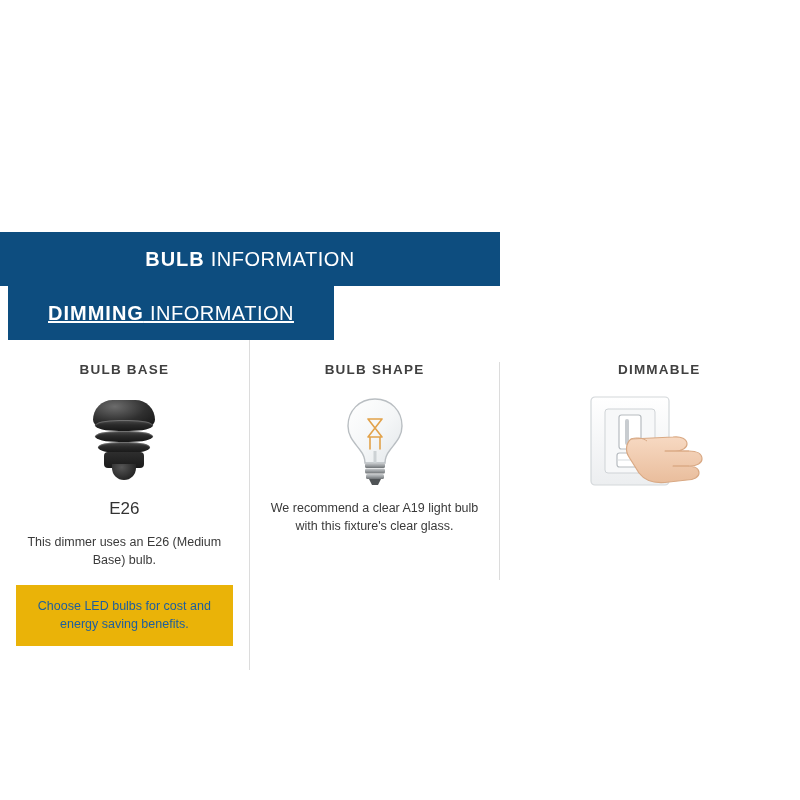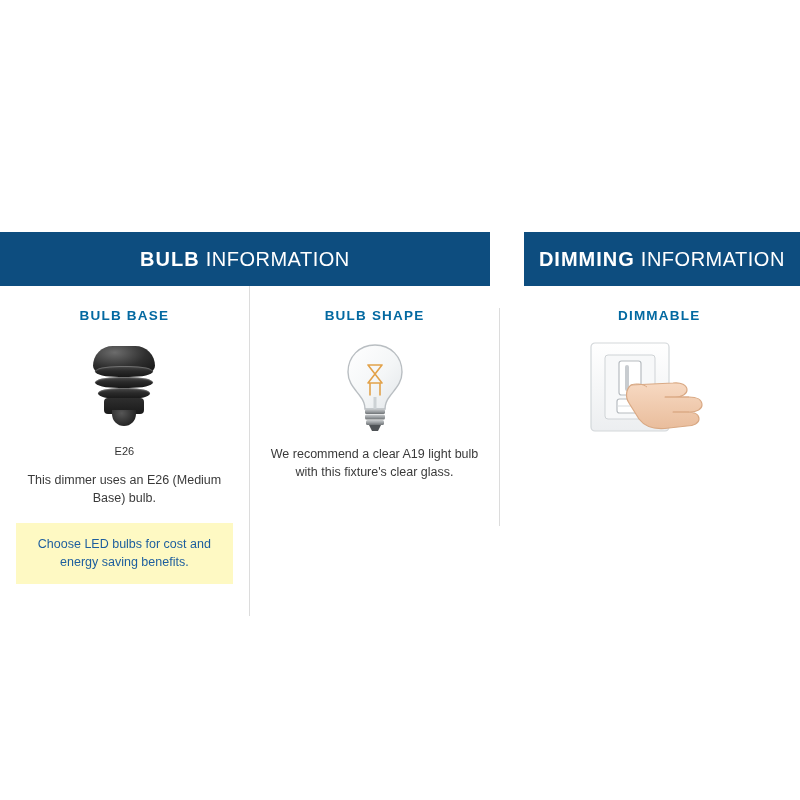--- a/index.html
+++ b/index.html
@@ -20,33 +20,34 @@
     position: absolute;
     left: 0;
     top: 232px;
     width: 800px;
   }
 
   .panels {
     display: flex;
     width: 800px;
     align-items: stretch;
+    flex-direction: column;
   }
 
   .band {
     background: #0d4d7f;
     color: #ffffff;
     height: 54px;
     display: flex;
     align-items: center;
     justify-content: center;
     letter-spacing: 0.5px;
   }
   .band-left { width: 500px; }
-  .band-right { width: 282px; margin-left: 34px; }
+  .band-right { width: 326px; margin-left: 8px; text-decoration: underline; }
 
   .band-title {
     font-size: 20px;
     font-weight: normal;
   }
   .band-title .strong {
     font-weight: bold;
     letter-spacing: 1px;
   }
 
@@ -66,49 +67,49 @@
   .divider-vertical {
     width: 1px;
     background: #dcdcdc;
     margin: 22px 0 90px 0;
   }
 
   .col-title {
     font-size: 13.5px;
     font-weight: bold;
     letter-spacing: 1.2px;
-    color: #0369a1;
+    color: #404040;
     margin: 0 0 16px 0;
   }
 
   .art {
     height: 96px;
     display: flex;
     align-items: center;
     justify-content: center;
     margin-bottom: 10px;
   }
 
   .art-label {
-    font-size: 11px;
+    font-size: 17px;
     color: #333333;
     margin-bottom: 14px;
   }
 
   .desc {
     font-size: 12.5px;
     line-height: 1.45;
     color: #3a3a3a;
     margin: 0 auto;
     max-width: 215px;
   }
 
   .tip {
     margin-top: 16px;
-    background: #fef9c3;
+    background: #eab308;
     color: #1d5e9e;
     font-size: 12.5px;
     line-height: 1.45;
     padding: 12px 18px;
     max-width: 215px;
     margin-left: auto;
     margin-right: auto;
   }
 
   

